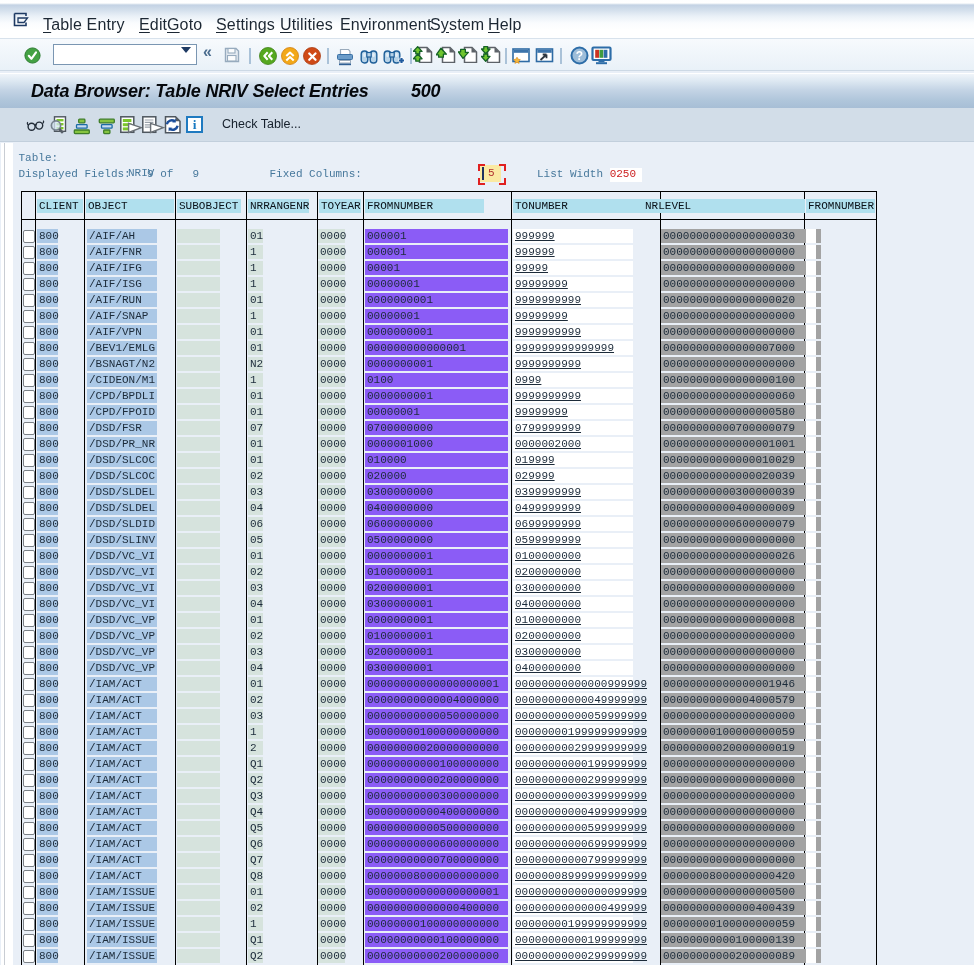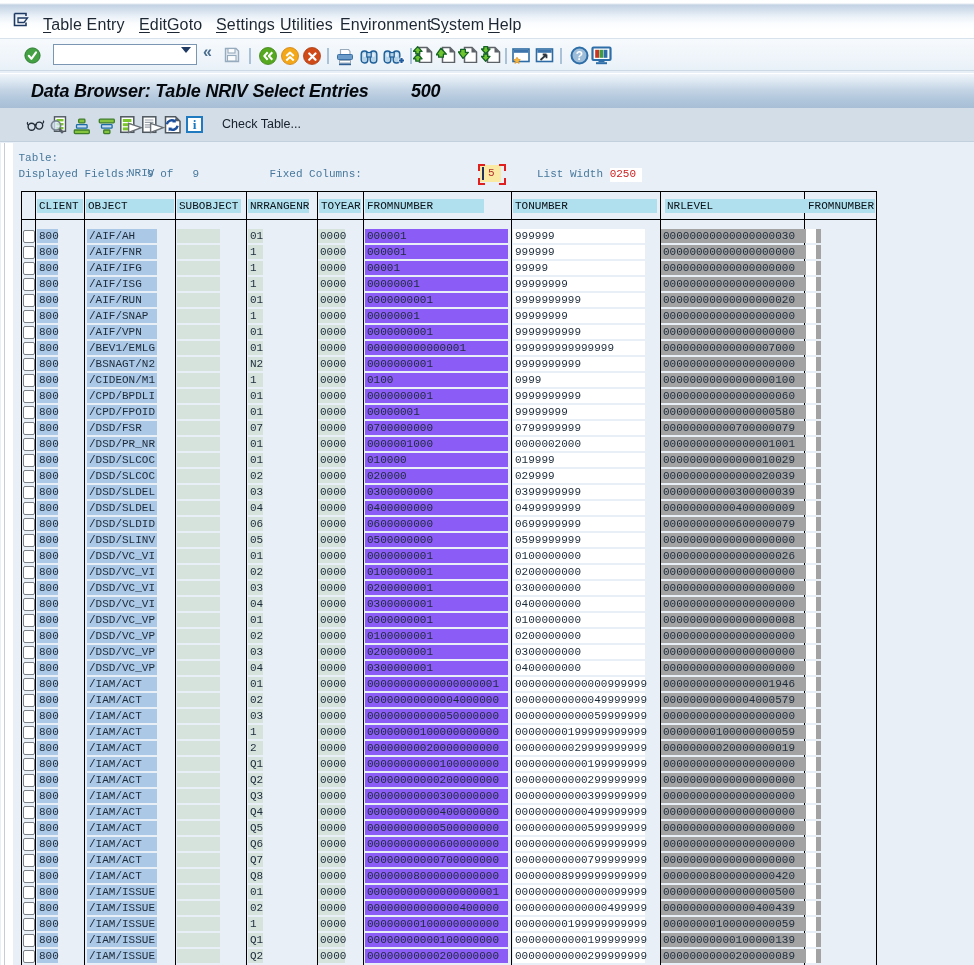--- a/index.html
+++ b/index.html
@@ -41,21 +41,21 @@
 .r{position:absolute;left:0;width:974px;height:16px;}
 .r i{position:absolute;left:23px;top:2px;width:10px;height:11px;background:#fff;border:1px solid #7c8288;border-radius:2px;}
 .r b{position:absolute;top:1px;height:14px;font-weight:normal;font-family:"Liberation Mono",monospace;
  font-size:11px;line-height:14px;color:#1c2b3a;text-indent:2px;white-space:pre;}
 .cl{left:37px;width:21px;background:#abc8e6;}
 .ob{left:87px;width:70px;background:#abc8e6;}
 .so{left:177px;width:43px;background:#d6e3dd;}
 .nr{left:248px;width:15px;background:#d6e3dd;}
 .ty{left:318px;width:27px;background:#d6e3dd;}
 .fn{left:365px;width:143px;background:#8b5cf6;}
-.tn{left:513px;width:132px;background:#fff;}
+.tn{left:513px;width:120px;background:#fff;text-decoration:underline;}
 .nl{left:661px;width:160px;background:#a3a3a3;}
 .ex{left:806px;width:10px;background:#fff;}
 </style></head><body>
 
 <div id="menubar" class="abs">
 <svg class="abs" style="left:13px;top:12px" width="17" height="15" viewBox="0 0 17 15">
       <path d="M1.5 1.5 h11.5 v2.5 M13 10.5 v3 h-11.5 v-12" fill="none" stroke="#1e3a63" stroke-width="1.6"></path>
       <path d="M5 6 h9.5 l-3.5 4.5 h-6 z" fill="none" stroke="#1e3a63" stroke-width="1.3"></path>
     </svg>
 <span class="mi" style="left:43px"><u>T</u>able Entry</span>
@@ -252,21 +252,21 @@
 <div class="vl" style="left:660px"></div>
 <div class="vl" style="left:804px"></div>
 <div class="vl" style="left:876px"></div>
 <div class="hf" style="left:37px;width:46px">CLIENT</div>
 <div class="hf" style="left:86px;width:88px">OBJECT</div>
 <div class="hf" style="left:177px;width:64px">SUBOBJECT</div>
 <div class="hf" style="left:248px;width:61px">NRRANGENR</div>
 <div class="hf" style="left:319px;width:42px">TOYEAR</div>
 <div class="hf" style="left:365px;width:119px">FROMNUMBER</div>
 <div class="hf" style="left:513px;width:144px">TONUMBER</div>
-<div class="hf" style="left:665px;width:162px">NRLEVEL</div>
+<div class="hf" style="left:643px;width:162px">NRLEVEL</div>
 <div class="hf" style="left:806px;width:69px">FROMNUMBER</div>
 <div class="r" style="top:228px">
     <i></i>
     <b class="cl">800</b>
     <b class="ob">/AIF/AH</b>
     <b class="so"></b>
     <b class="nr">01</b>
     <b class="ty">0000</b>
     <b class="fn">000001</b>
     <b class="tn">999999</b>

